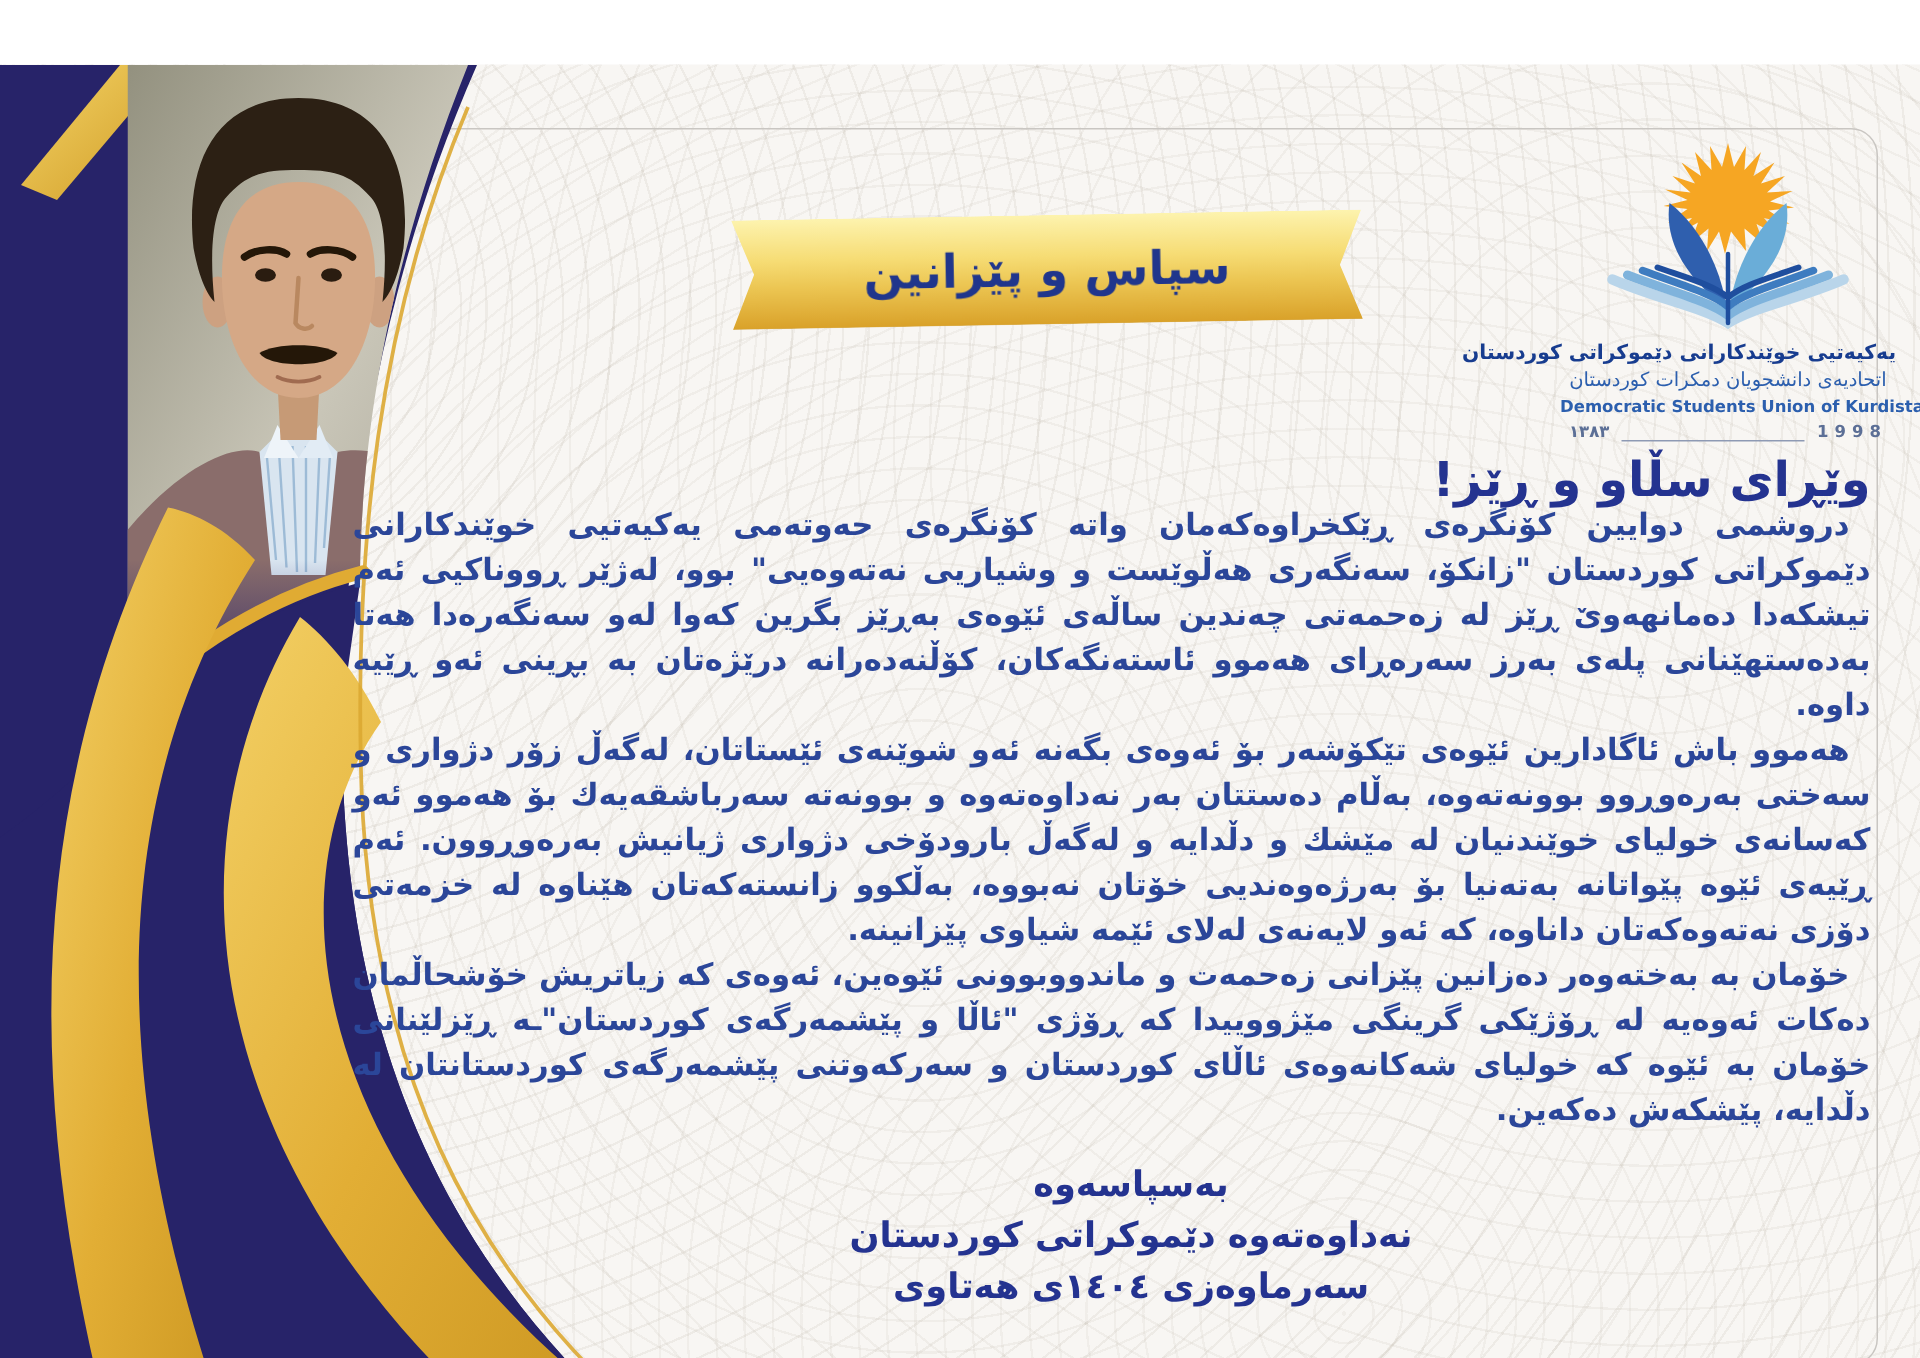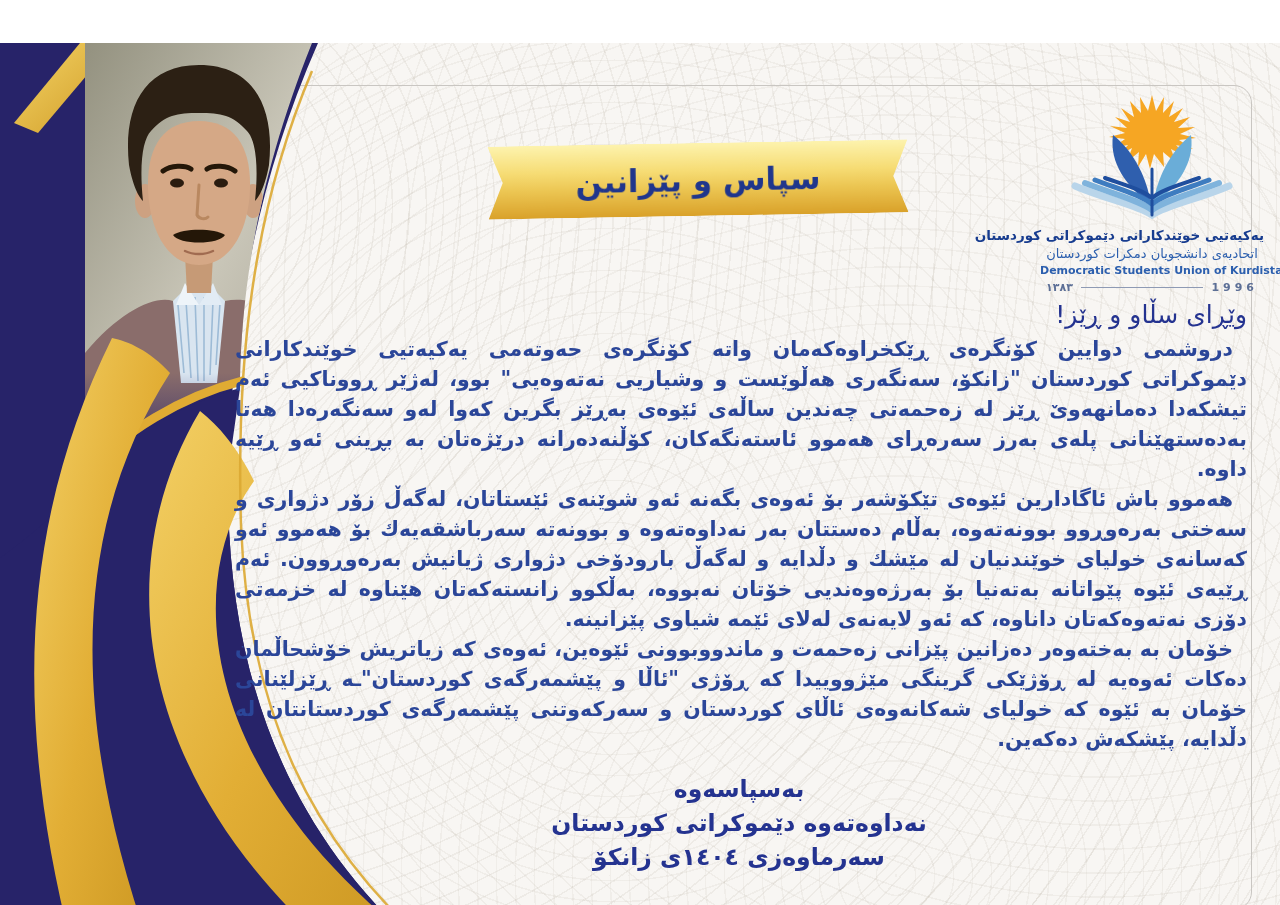--- a/index.html
+++ b/index.html
@@ -34,40 +34,40 @@
     clip-path:polygon(0% 0%,100% 0%,96.5% 50%,100% 100%,0% 100%,3.5% 50%);
     filter:drop-shadow(0 3px 3px rgba(120,90,20,.25));
   }
   .ribbon-text{font-size:31px;font-weight:bold;color:#20368c;letter-spacing:.5px;}
   
   .logo{position:absolute;left:1040px;top:48px;width:224px;text-align:center;}
   .logo-mark{display:block;margin:0 auto;}
   .logo-kurdish{font-size:13.5px;font-weight:bold;color:#173c8f;margin-top:4px;white-space:nowrap;text-align:center;}
   .logo-persian{font-size:13px;font-weight:normal;color:#2c5fae;margin-top:3px;white-space:nowrap;}
   .logo-english{font-size:11px;font-weight:bold;color:#2c5fae;margin-top:3px;white-space:nowrap;direction:ltr;}
-  .logo-years{direction:ltr;display:flex;align-items:center;gap:8px;margin-top:4px;padding:0 6px;
+  .logo-years{direction:ltr;display:flex;align-items:flex-end;gap:8px;margin-top:4px;padding:0 6px;
     color:#5c6f96;font-size:11px;font-weight:bold;letter-spacing:4px;}
   .logo-years .rule{flex:1;height:1px;background:#8e9ab4;}
   
   .recipient{
     position:absolute;left:235px;top:212px;width:1012px;text-align:center;
     font-size:32px;font-weight:bold;color:#243390;
   }
   .salutation{
     position:absolute;right:33px;top:257px;
-    font-size:25px;font-weight:normal;color:#243390;text-align:right;
+    font-size:32px;font-weight:bold;color:#243390;text-align:right;
   }
   .body-text{
     position:absolute;left:235px;top:291px;width:1012px;
     font-size:20.5px;line-height:30px;font-weight:700;color:#2b4699;
     text-align:justify;
   }
   .body-text p{margin:0;text-indent:14px;}
   .signature{
-    position:absolute;left:233px;top:729px;width:1012px;text-align:center;
+    position:absolute;left:248px;top:729px;width:1012px;text-align:center;
     font-size:23.5px;line-height:34px;font-weight:bold;color:#243390;
   }
 </style>
 </head>
 <body>
 
 <div class="page">
 
   <div class="frame"></div>
 
@@ -170,31 +170,31 @@
         <path d="M48,87 C68,94 86,99 95,107 C104,99 122,94 142,87" stroke="#1f4e9e" stroke-width="4"></path>
         <path d="M95,78 L95,124" stroke="#1f4e9e" stroke-width="3"></path>
       </g>
     </svg>
     <div class="logo-kurdish">یەکیەتیی خوێندکارانی دێموکراتی کوردستان</div>
     <div class="logo-persian">اتحادیه‌ی دانشجویان دمکرات کوردستان</div>
     <div class="logo-english">Democratic Students Union of Kurdistan</div>
     <div class="logo-years">
       <span>١٣٨٣</span>
       <span class="rule"></span>
-      <span>1996</span>
+      <span>1998</span>
     </div>
   </div>
 
   <div class="salutation">وێڕای سڵاو و ڕێز!</div>
 
   <div class="body-text">
     <p>دروشمی دوایین کۆنگرەی ڕێکخراوەکەمان واتە کۆنگرەی حەوتەمی یەکیەتیی خوێندکارانی دێموکراتی کوردستان "زانکۆ، سەنگەری هەڵوێست و وشیاریی نەتەوەیی" بوو، لەژێر ڕووناکیی ئەم تیشکەدا دەمانهەوێ ڕێز لە زەحمەتی چەندین ساڵەی ئێوەی بەڕێز بگرین کەوا لەو سەنگەرەدا هەتا بەدەستهێنانی پلەی بەرز سەرەڕای هەموو ئاستەنگەکان، کۆڵنەدەرانە درێژەتان بە بڕینی ئەو ڕێیە داوە.</p>
     <p>هەموو باش ئاگادارین ئێوەی تێکۆشەر بۆ ئەوەی بگەنە ئەو شوێنەی ئێستاتان، لەگەڵ زۆر دژواری و سەختی بەرەوڕوو بوونەتەوە، بەڵام دەستتان بەر نەداوەتەوە و بوونەتە سەرباشقەیەك بۆ هەموو ئەو کەسانەی خولیای خوێندنیان لە مێشك و دڵدایە و لەگەڵ بارودۆخی دژواری ژیانیش بەرەوڕوون. ئەم ڕێیەی ئێوە پێواتانە بەتەنیا بۆ بەرژەوەندیی خۆتان نەبووە، بەڵکوو زانستەکەتان هێناوە لە خزمەتی دۆزی نەتەوەکەتان داناوە، کە ئەو لایەنەی لەلای ئێمە شیاوی پێزانینە.</p>
     <p>خۆمان بە بەختەوەر دەزانین پێزانی زەحمەت و ماندووبوونی ئێوەین، ئەوەی کە زیاتریش خۆشحاڵمان دەکات ئەوەیە لە ڕۆژێکی گرینگی مێژووییدا کە ڕۆژی "ئاڵا و پێشمەرگەی کوردستان"ـە ڕێزلێنانی خۆمان بە ئێوە کە خولیای شەکانەوەی ئاڵای کوردستان و سەرکەوتنی پێشمەرگەی کوردستانتان لە دڵدایە، پێشکەش دەکەین.</p>
   </div>
 
   <div class="signature">
     <div>بەسپاسەوە</div>
     <div>نەداوەتەوە دێموکراتی کوردستان</div>
-    <div>سەرماوەزی ١٤٠٤ی زانکۆ</div>
+    <div>سەرماوەزی ١٤٠٤ی هەتاوی</div>
   </div>
 
 </div>
 
 </body></html>

